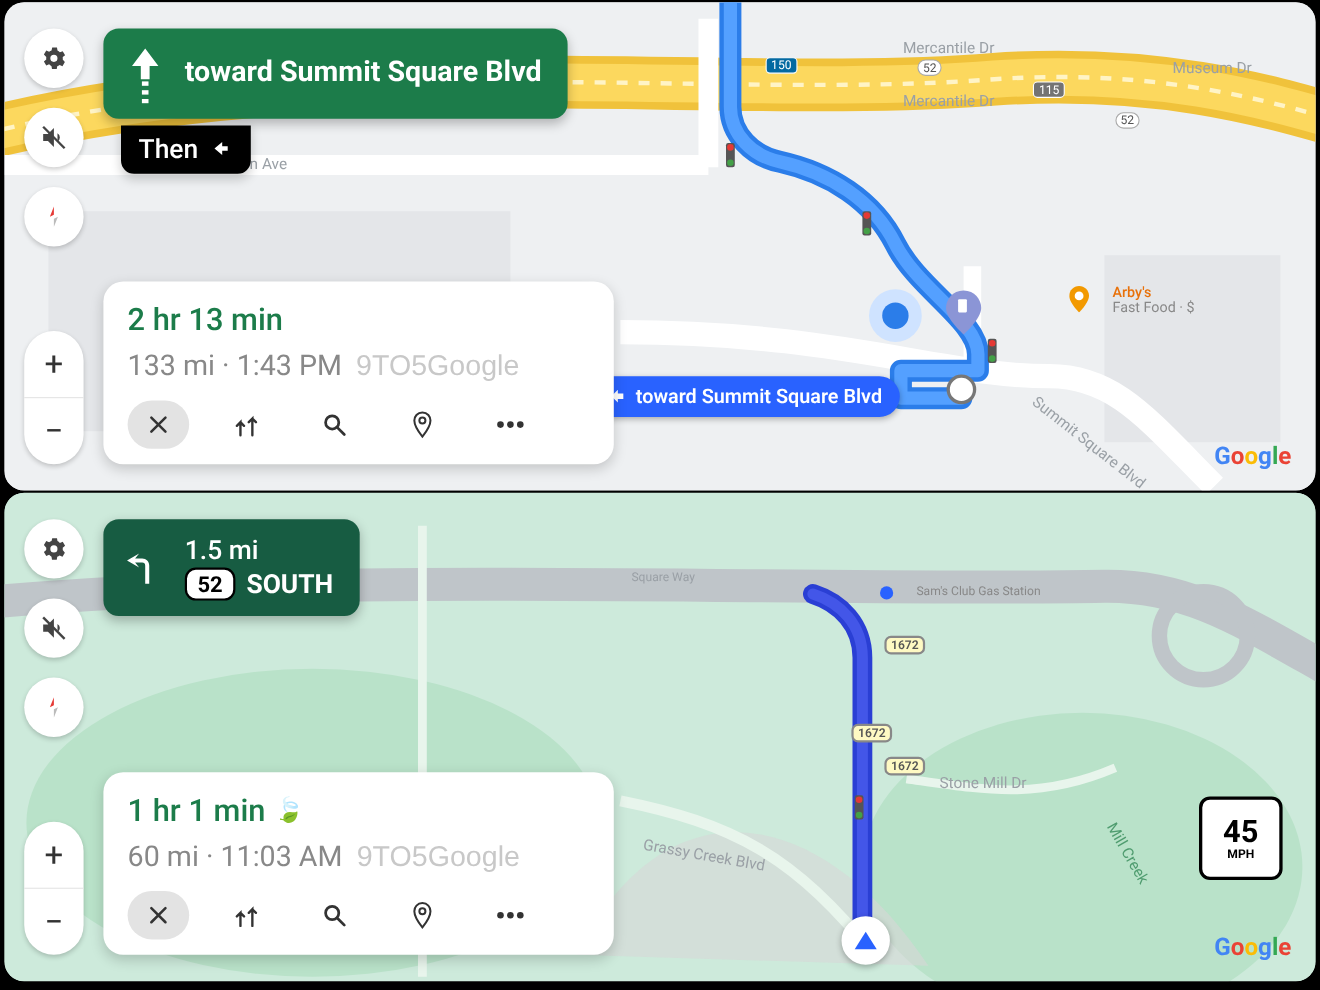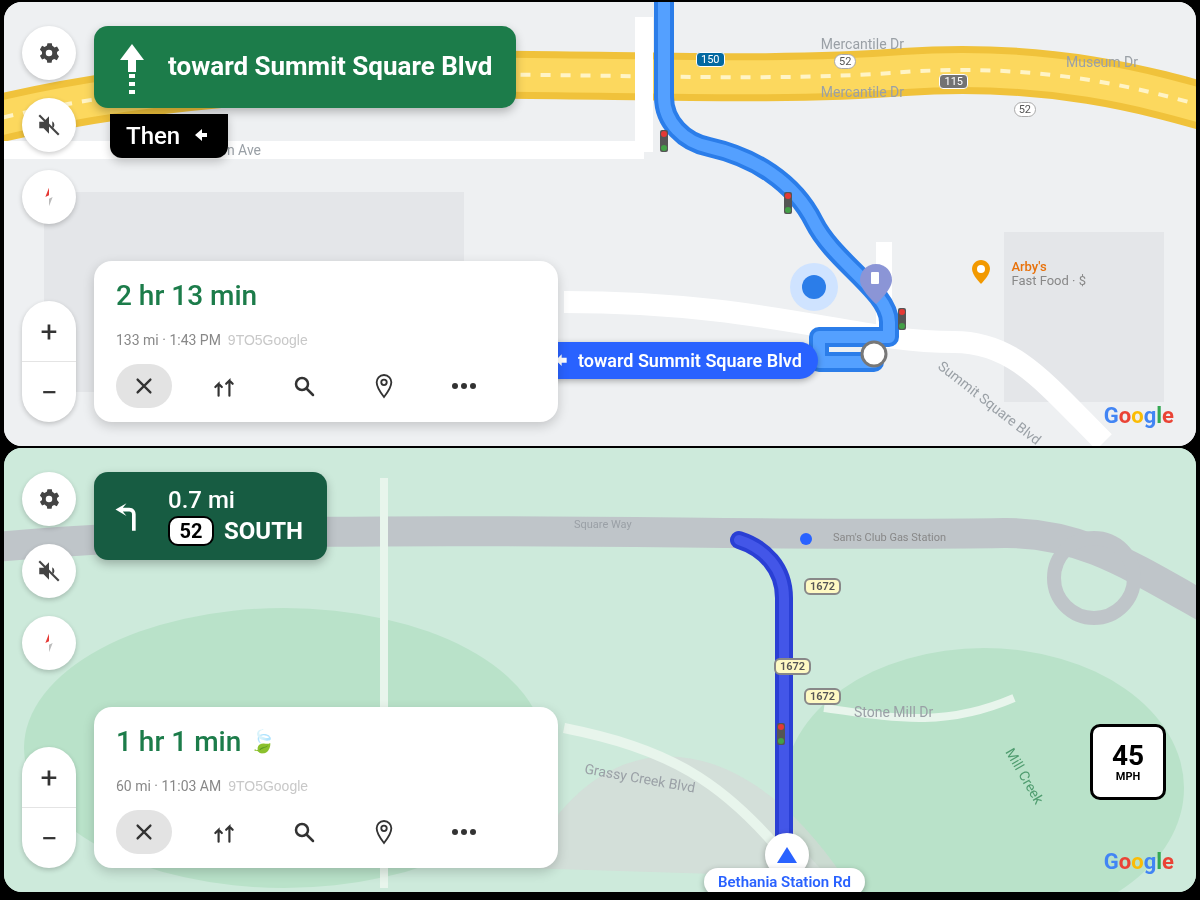--- a/index.html
+++ b/index.html
@@ -10,21 +10,21 @@
 .circ-btn{width:54px;height:54px;border-radius:50%;background:#fff;display:flex;align-items:center;justify-content:center;box-shadow:0 2px 5px rgba(0,0,0,.2);cursor:pointer}
 .zoom-controls{position:absolute;left:18px;bottom:24px;width:54px;background:#fff;border-radius:28px;box-shadow:0 2px 5px rgba(0,0,0,.2);display:flex;flex-direction:column}
 .zoom-btn{height:60px;display:flex;align-items:center;justify-content:center;font-size:30px;cursor:pointer;color:#333}
 .zoom-btn:first-child{border-bottom:1px solid #e4e4e4}
 .nav-card{position:absolute;left:90px;top:24px;background:#1c7c4a;color:#fff;border-radius:14px;padding:14px 24px 14px 16px;display:flex;align-items:center;gap:14px;box-shadow:0 4px 10px rgba(0,0,0,.25);max-width:440px}
 .nav-card .instr{font-size:26px;font-weight:700;line-height:1.2}
 .nav-icon{width:44px;height:54px;flex:0 0 44px;display:flex;align-items:center;justify-content:center}
 .then-chip{position:absolute;left:106px;background:#000000;color:#fff;border-radius:0 0 12px 12px;padding:8px 16px;font-size:24px;font-weight:500;display:flex;align-items:center;gap:8px;box-shadow:0 4px 10px rgba(0,0,0,.2)}
 .eta-card{position:absolute;left:90px;bottom:24px;background:#fff;border-radius:18px;padding:18px 22px 14px;box-shadow:0 4px 12px rgba(0,0,0,.18);min-width:420px}
 .eta-time{color:#1c7c4a;font-size:28px;font-weight:500;display:flex;align-items:center;gap:8px}
-.eta-sub{color:#888;font-size:14px;margin-top:20px}
+.eta-sub{color:#888;font-size:26px;margin-top:10px}
 .eta-sub .wm{color:#c8c8c8;font-family:'Segoe UI',sans-serif}
 .eta-actions{display:flex;align-items:center;gap:24px;margin-top:16px}
 .act-btn{width:56px;height:44px;border-radius:24px;display:flex;align-items:center;justify-content:center;cursor:pointer}
 .act-btn.close{background:#e3e3e3}
 .bubble{position:absolute;background:#2962ff;color:#fff;font-size:18px;font-weight:600;padding:8px 16px;border-radius:22px;display:flex;align-items:center;gap:8px;box-shadow:0 2px 6px rgba(0,0,0,.3)}
 .bubble.white{background:#fff;color:#2962ff}
 .speed-box{position:absolute;right:30px;bottom:30px;background:#fff;border:3px solid #000;border-radius:10px;width:70px;height:70px;display:flex;flex-direction:column;align-items:center;justify-content:center;font-weight:700}
 .speed-num{font-size:28px;line-height:1}
 .speed-mph{font-size:11px}
 .google-logo{position:absolute;right:22px;bottom:18px;font-size:22px;font-weight:700}
@@ -223,23 +223,20 @@
       <span style="width:12px;height:12px;background:#2962ff;border-radius:50%;margin-top:1px"></span>
       <span>Sam's Club Gas Station</span>
     </div>
 
   <div class="traffic-light" style="left:773px;top:275px"></div>
 
 
   <div class="navdot" style="left:761px;top:385px">
       <div class="arrow"></div>
     </div>
-  <div class="bubble white" style="left:700px;top:420px;font-size:15px;padding:5px 14px">
-      <span>Bethania Station Rd</span>
-    </div>
 
   <div class="side-controls">
     <div class="circ-btn">
         <svg width="26" height="26" viewBox="0 0 24 24">
           <path fill="#444" d="M19.4 13a7.5 7.5 0 000-2l2-1.6-2-3.4-2.4 1A7.4 7.4 0 0015 5.4L14.6 3h-4L10 5.4A7.4 7.4 0 008 6.4l-2.4-1-2 3.4L5.6 11a7.5 7.5 0 000 2l-2 1.6 2 3.4 2.4-1A7.4 7.4 0 0010 18.6L10.4 21h4l.4-2.4a7.4 7.4 0 002-1l2.4 1 2-3.4zM12 15a3 3 0 110-6 3 3 0 010 6z"></path>
         </svg>
       </div>
     <div class="circ-btn">
         <svg width="26" height="26" viewBox="0 0 24 24">
           <path fill="#444" d="M3 9v6h4l5 5V4L7 9H3zm14 3a4 4 0 00-2-3.5v7A4 4 0 0017 12z"></path>
@@ -258,21 +255,21 @@
     <div class="zoom-btn">−</div>
   </div>
 
   <div class="nav-card" style="background:#175c42">
     <div class="nav-icon">
         <svg width="48" height="48" viewBox="0 0 48 48">
           <path d="M28 40 L28 22 C28 18 25 15 21 15 L14 15 L18 10 L6 17 L18 24 L14 19 L21 19 C23 19 24 20 24 22 L24 40 Z" fill="#fff"></path>
         </svg>
       </div>
     <div>
-      <div style="font-size:24px;font-weight:500">0.7 mi</div>
+      <div style="font-size:24px;font-weight:500">1.5 mi</div>
       <div style="display:flex;align-items:center;gap:10px;margin-top:2px">
         <span class="shield">52</span>
         <span style="font-size:24px;font-weight:700">SOUTH</span>
       </div>
     </div>
   </div>
 
   <div class="eta-card">
     <div class="eta-time">
         <span>1 hr 1 min</span>

